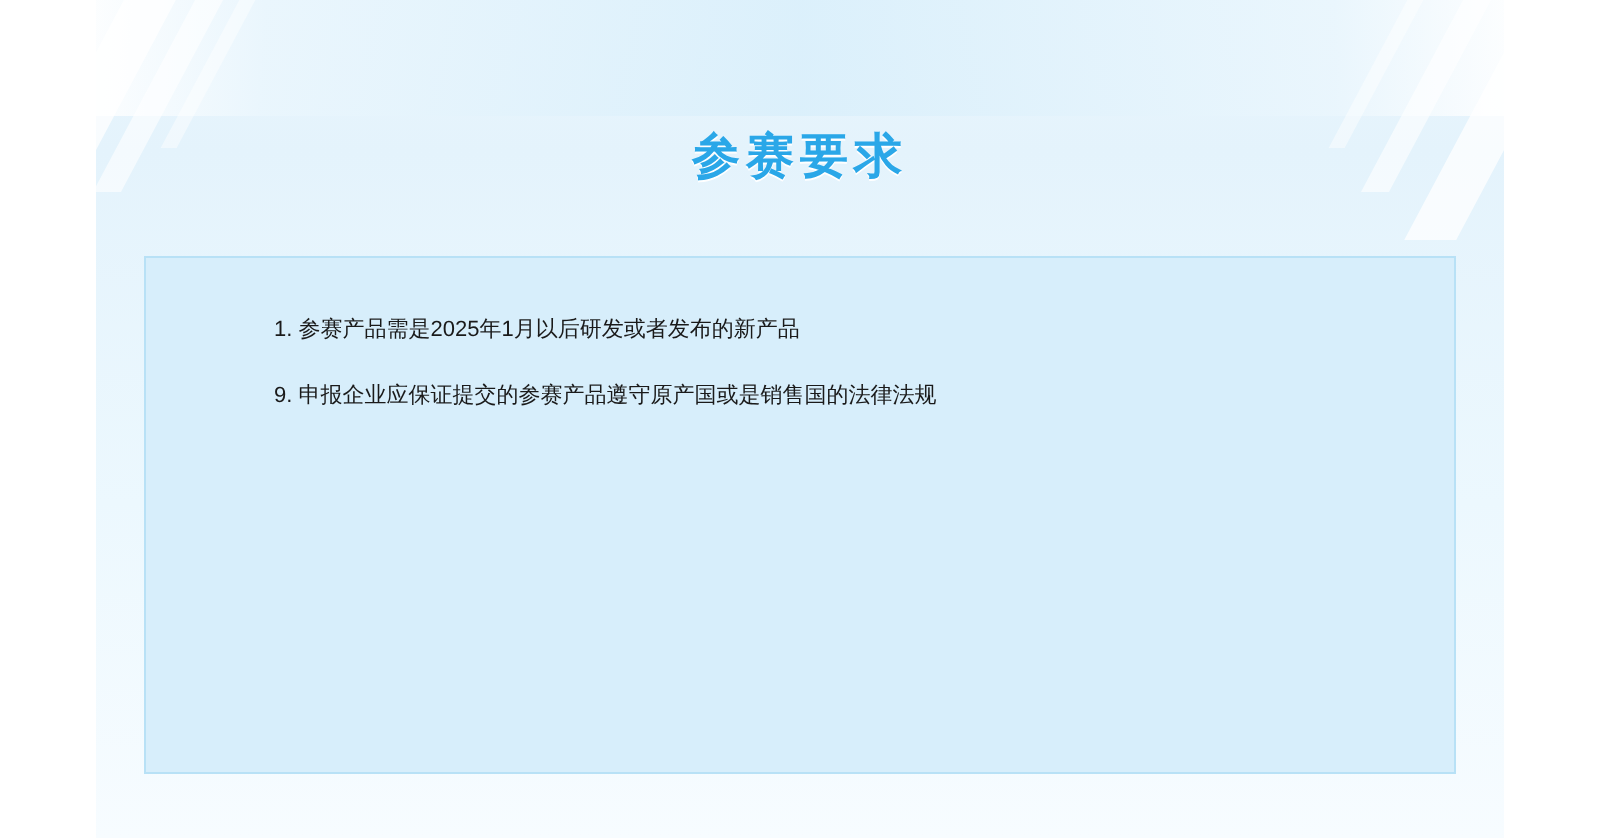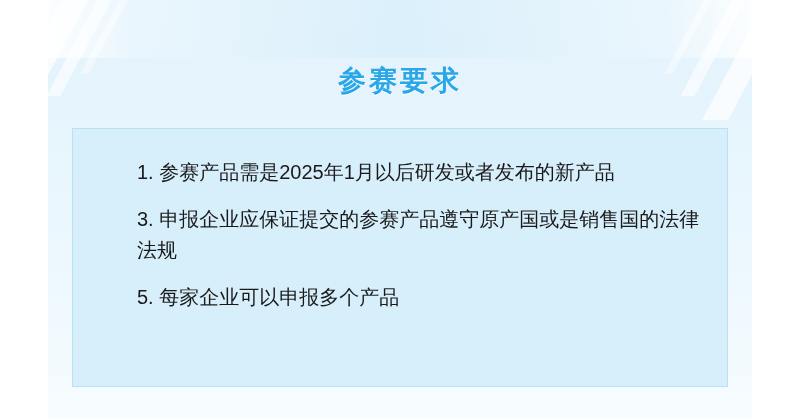--- a/index.html
+++ b/index.html
@@ -53,21 +53,21 @@
     background: linear-gradient(90deg, #ffffff 0%, #eaf6fd 12%, #d9effb 50%, #eaf6fd 88%, #ffffff 100%);
     opacity: .85;
   }
 
   .title {
     position: absolute;
     left: 0;
     top: 62px;
     width: 800px;
     text-align: center;
-    font-size: 28px;
+    font-size: 24px;
     font-weight: bold;
     letter-spacing: 3px;
     color: #2aa7e8;
     text-shadow: 0 1px 0 #ffffff;
   }
 
   .card {
     position: absolute;
     left: 72px;
     top: 128px;
@@ -79,21 +79,21 @@
   }
 
   .items {
     position: absolute;
     left: 64px;
     top: 28px;
     right: 26px;
   }
   .item {
     color: #1a1a1a;
-    font-size: 20px;
+    font-size: 11px;
     line-height: 1.55;
     margin-bottom: 16px;
     white-space: pre-line;
   }
   .item:last-child { margin-bottom: 0; }
 </style>
 </head>
 <body>
 
 <div class="slide">
@@ -105,17 +105,16 @@
   <div class="streak s3"></div>
   <div class="streak s4"></div>
   <div class="streak s5"></div>
   <div class="streak s6"></div>
 
   <div class="title">参赛要求</div>
 
   <div class="card">
     <div class="items">
       <div class="item">1. 参赛产品需是2025年1月以后研发或者发布的新产品</div>
-      <div class="item">3. 申报企业应保证提交的参赛产品遵守原产国或是销售国的法律法规</div>
-      <div class="item">5. 每家企业可以申报多个产品</div>
+      <div class="item">9. 申报企业应保证提交的参赛产品遵守原产国或是销售国的法律法规</div>
     </div>
   </div>
 </div>
 
 </body></html>

